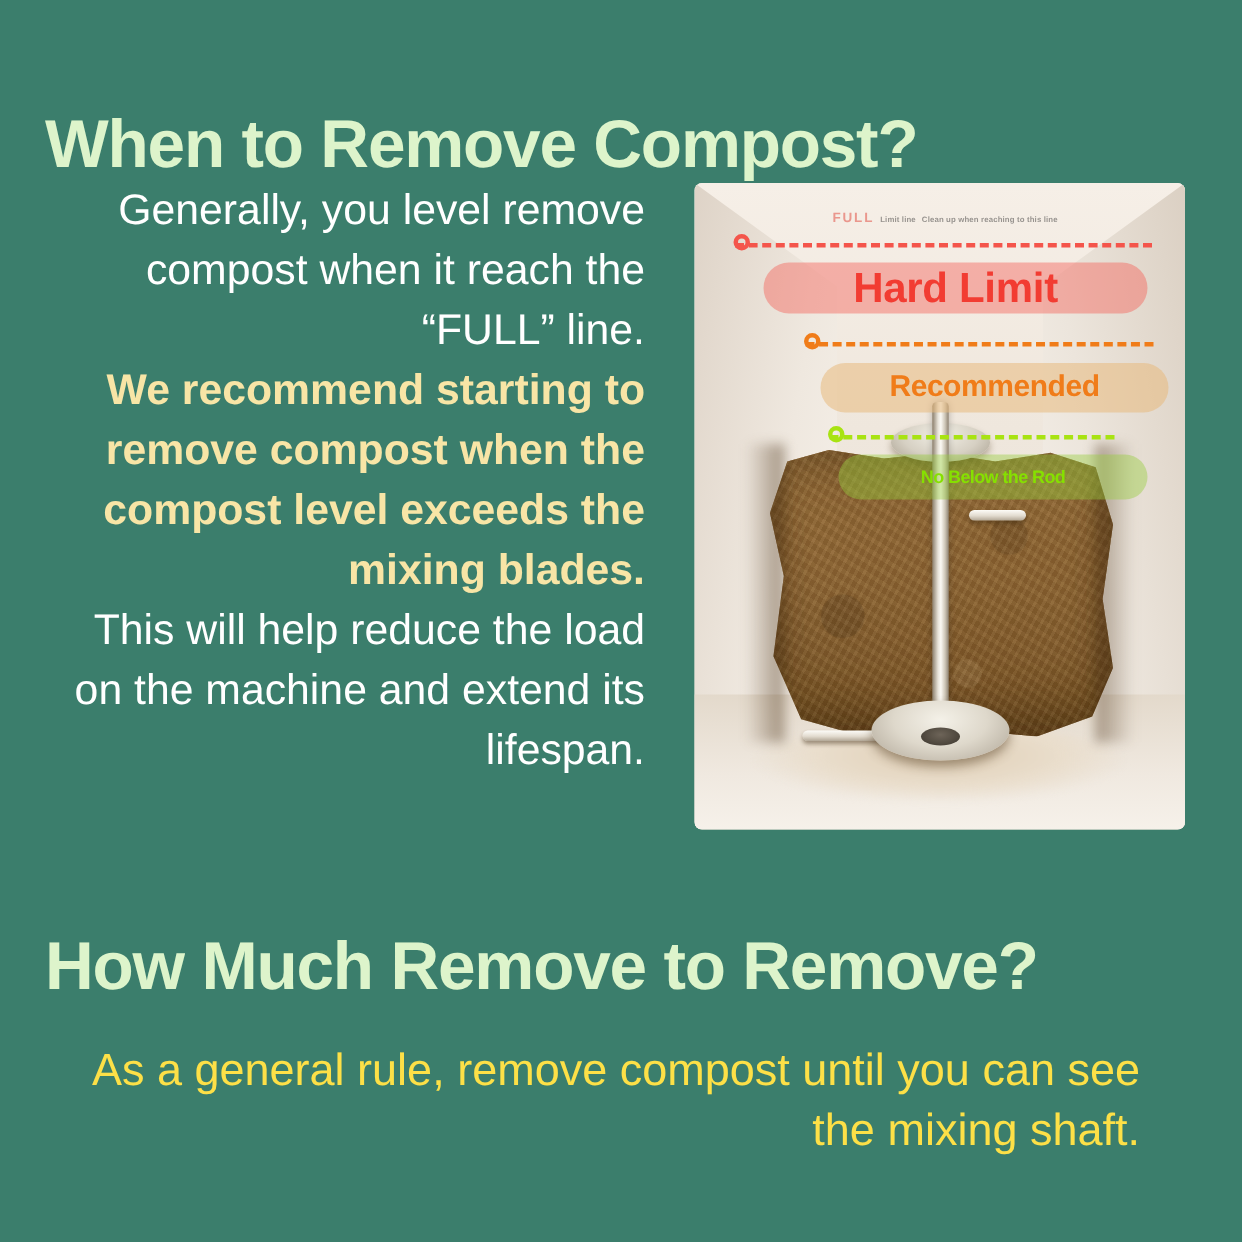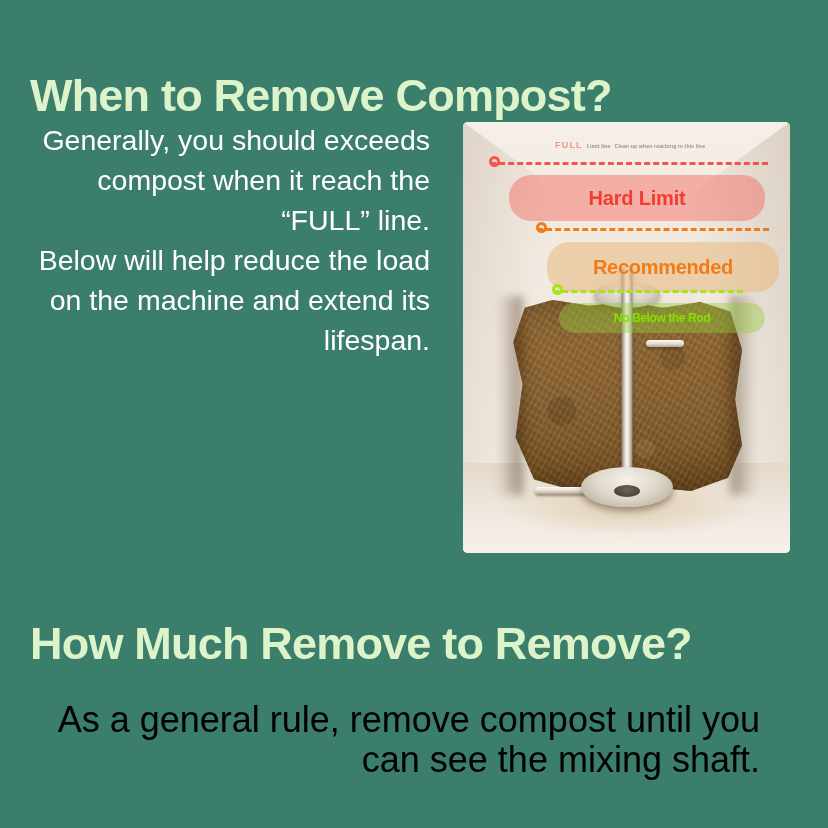--- a/index.html
+++ b/index.html
@@ -60,23 +60,23 @@
   .copy-block .emph {
     color: #f8e5a6;
     font-weight: 700;
   }
 
   .closing-copy {
     position: absolute;
     left: 30px;
     top: 664px;
     width: 730px;
-    font-size: 36px;
+    font-size: 30px;
     line-height: 40px;
-    color: #000000;
+    color: #fde047;
     font-weight: 400;
   }
 
   
   .photo {
     position: absolute;
     left: 463px;
     top: 122px;
     width: 327px;
     height: 431px;
@@ -271,34 +271,34 @@
     font-weight: 700;
     white-space: nowrap;
   }
 
   
   #marker-hard-limit { left: 27px; top: 40px; width: 278px; }
   #marker-hard-limit .marker-line { width: 278px; border-top-color: #f4554b; }
   #marker-hard-limit .marker-dot { border-color: #f4554b; }
   #marker-hard-limit .marker-badge {
     left: 19px; top: 13px;
-    width: 256px; height: 46px;
+    width: 256px; height: 34px;
     background: rgba(244,100,92,0.45);
     color: #f23c32;
-    font-size: 20px;
+    font-size: 28px;
     letter-spacing: -0.2px;
   }
 
   
   #marker-recommended { left: 74px; top: 106px; width: 232px; }
   #marker-recommended .marker-line { width: 232px; border-top-color: #f07c19; }
   #marker-recommended .marker-dot { border-color: #f07c19; }
   #marker-recommended .marker-badge {
     left: 10px; top: 14px;
-    width: 232px; height: 50px;
+    width: 232px; height: 33px;
     background: rgba(232,186,126,0.55);
     color: #f07c19;
     font-size: 20px;
     letter-spacing: -0.3px;
   }
 
   
   #marker-no-below { left: 90px; top: 168px; width: 190px; }
   #marker-no-below .marker-line { width: 190px; border-top-color: #a8e312; }
   #marker-no-below .marker-dot { border-color: #a8e312; }
@@ -312,22 +312,23 @@
   }
 </style>
 </head>
 <body>
 
 <div class="poster">
 
   <h1 class="heading" id="heading-1">When to Remove Compost?</h1>
 
   <div class="copy-block">
-    <p class="para">Generally, you should exceeds compost when it reach the “FULL” line.</p>
-    <p class="para">Below will help reduce the load on the machine and extend its lifespan.</p>
+    <p class="para">Generally, you level remove compost when it reach the “FULL” line.</p>
+    <p class="para emph">We recommend starting to remove compost when the compost level exceeds the mixing blades.</p>
+    <p class="para">This will help reduce the load on the machine and extend its lifespan.</p>
   </div>
 
   <div class="photo">
     <div class="photo-inner">
       <div class="bin-back"></div>
       <div class="wall-left"></div>
       <div class="wall-right"></div>
       <div class="wall-floor"></div>
       <div class="floor-dust"></div>
 

